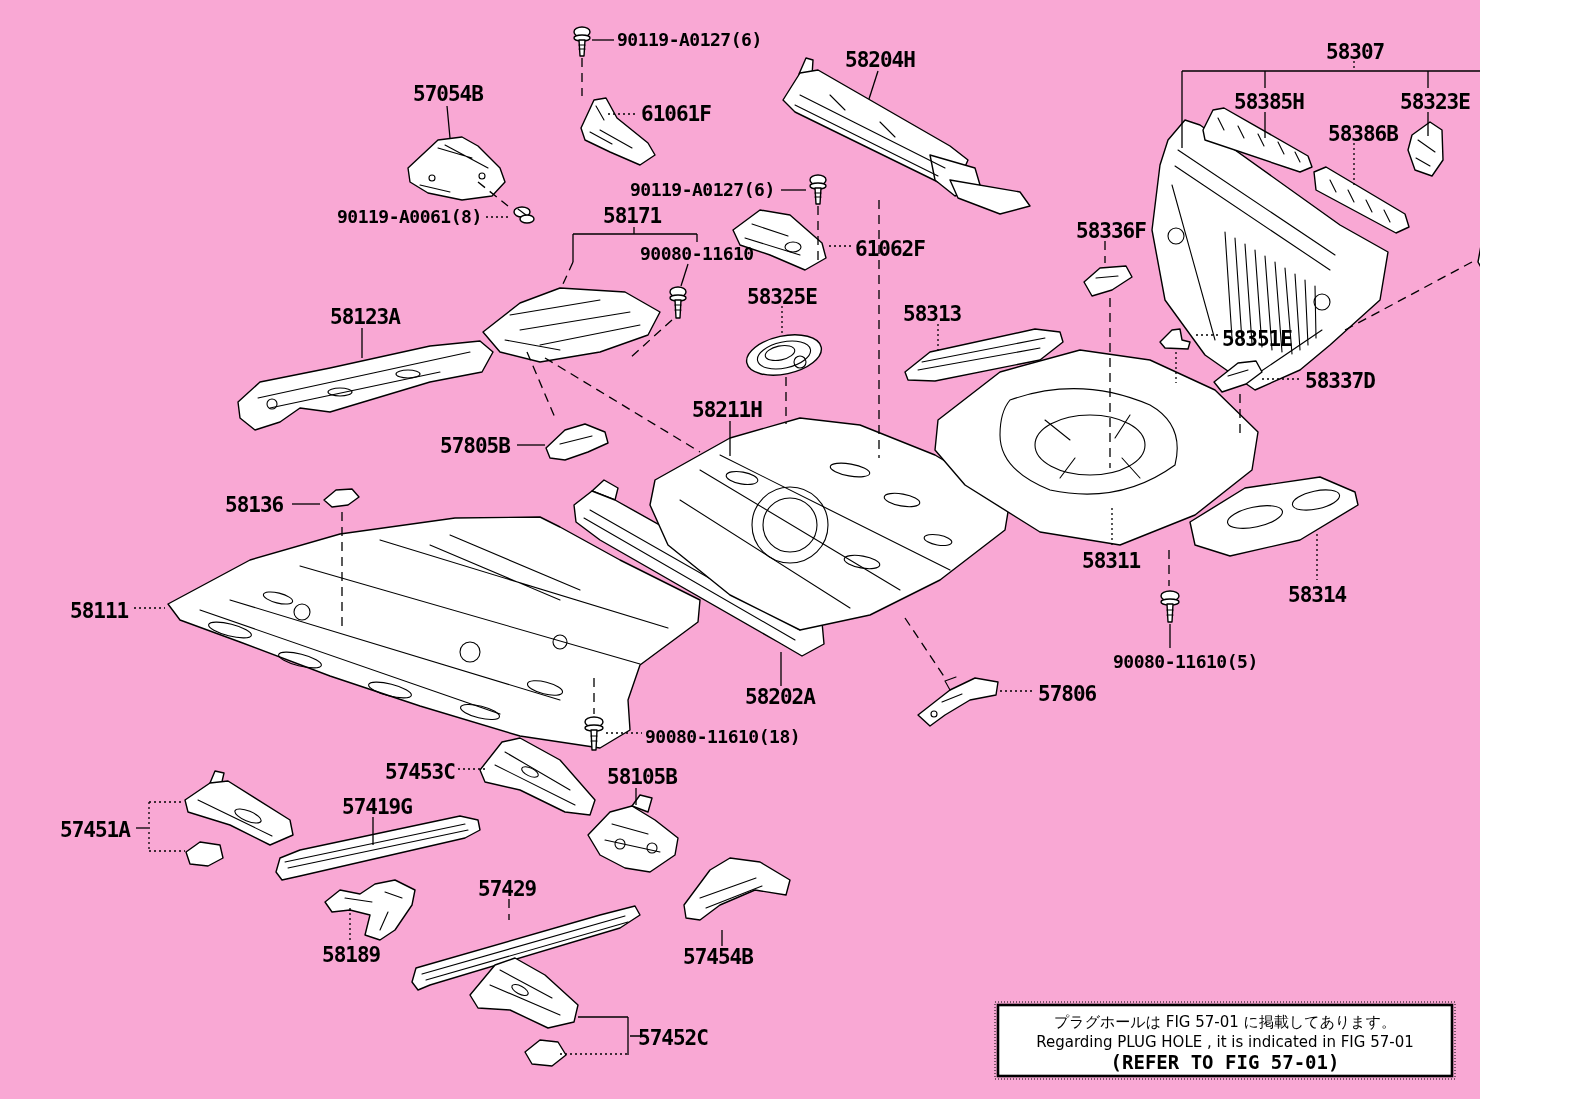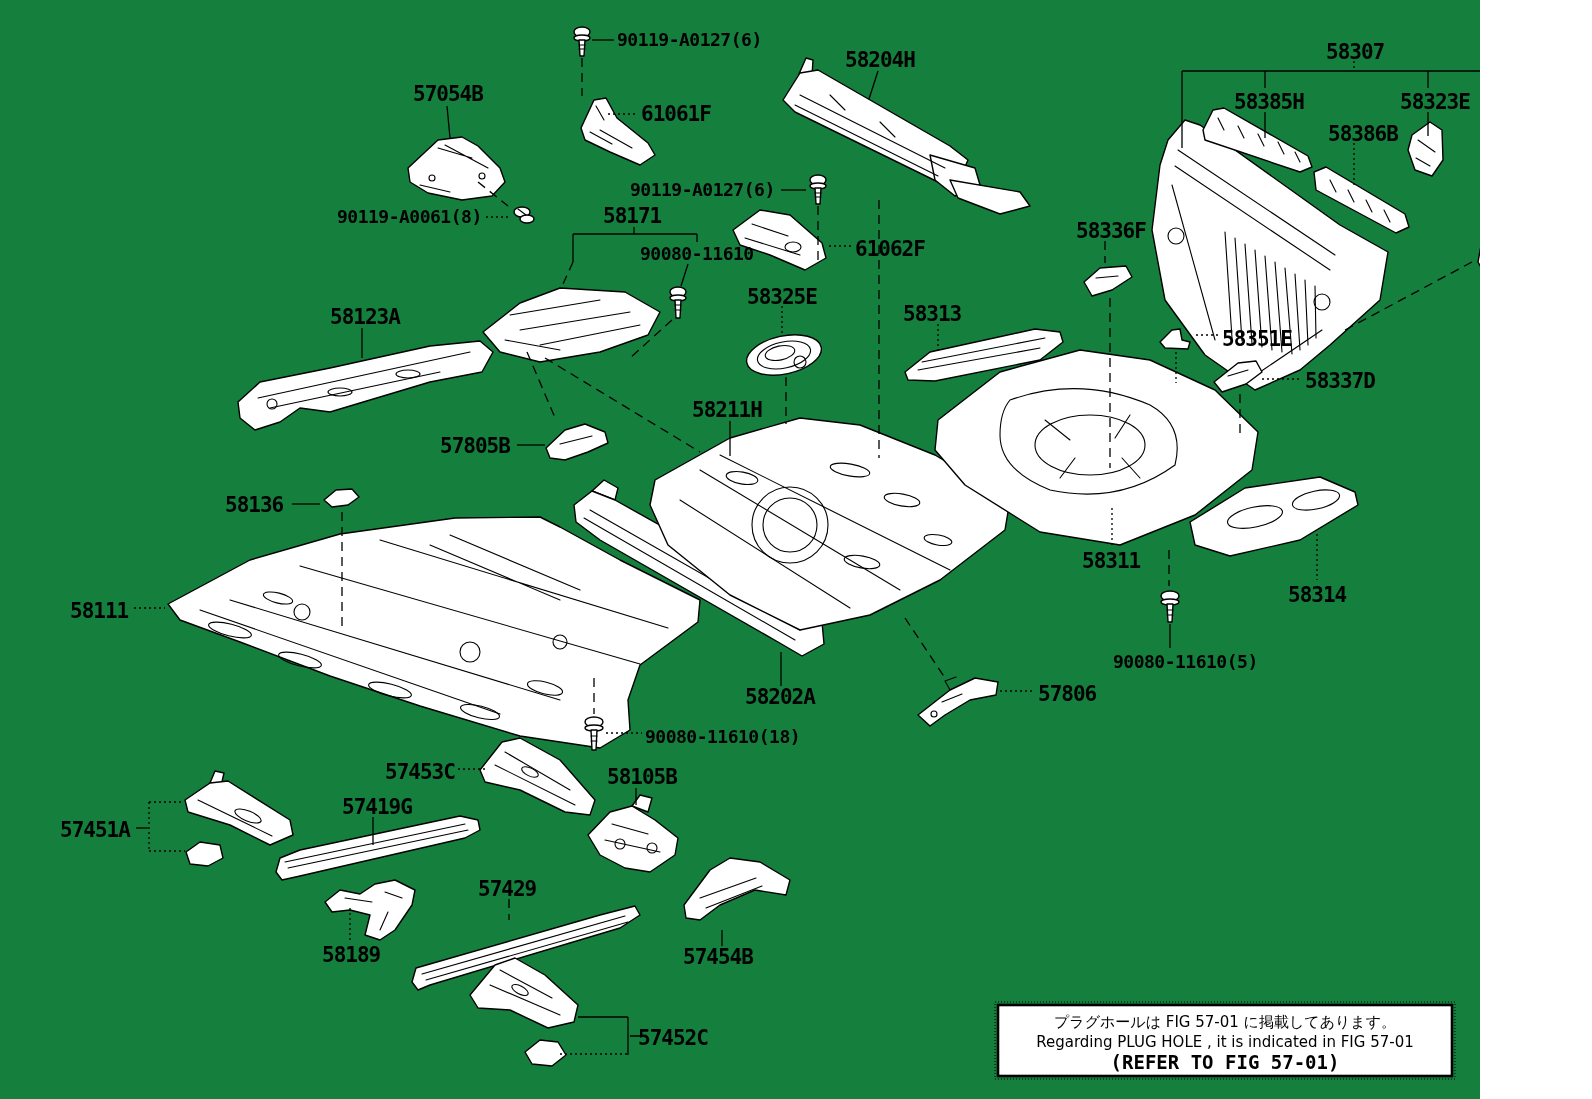--- a/index.html
+++ b/index.html
@@ -1,16 +1,16 @@
 <!DOCTYPE html>
 <html><head>
 <meta charset="utf-8">
 <style>
   html,body{margin:0;padding:0;background:#ffffff;}
-  .stage{position:relative;width:1480px;height:1099px;background:#15803d;overflow:hidden;
+  .stage{position:relative;width:1480px;height:1099px;background:#f9a8d4;overflow:hidden;
          font-family:"DejaVu Sans","Liberation Sans",sans-serif;}
   svg{display:block}
   .art{fill:#ffffff;stroke:#000000;stroke-width:1.4;stroke-linejoin:round;stroke-linecap:round;}
   .det{fill:none;stroke:#000000;stroke-width:1.1;stroke-linejoin:round;stroke-linecap:round;}
   .ldr{fill:none;stroke:#000000;stroke-width:1.3;}
   .dash{stroke-dasharray:9 6;}
   .dot{stroke-dasharray:2 3;}
   .lbl{font-family:"DejaVu Sans Mono","Liberation Mono",monospace;font-weight:bold;fill:#000;}
   .part{font-size:21px;letter-spacing:-1px;}
   .fast{font-size:18px;letter-spacing:-0.5px;}

